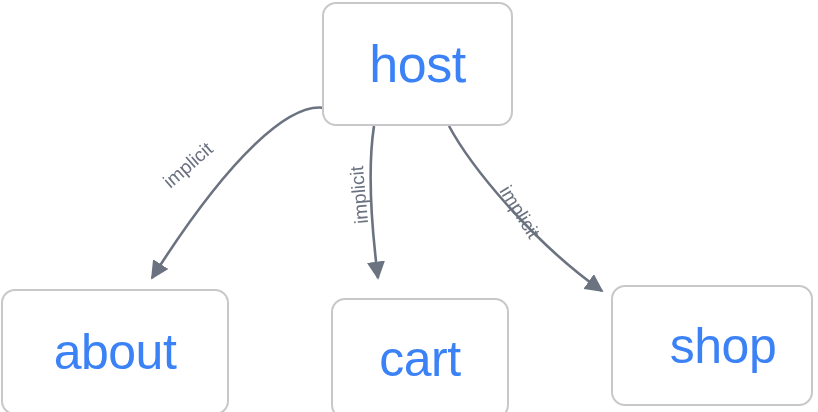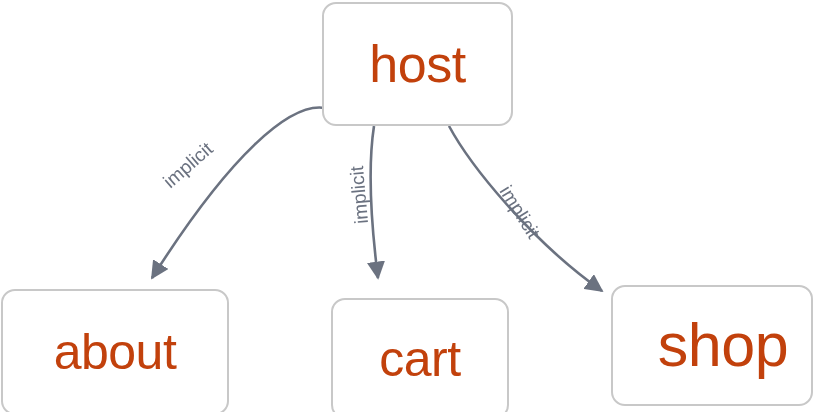--- a/index.html
+++ b/index.html
@@ -33,21 +33,21 @@
     display: flex;
     align-items: center;
     justify-content: center;
     color: #6b7280;
     font-family: "Liberation Sans", sans-serif;
     font-weight: 400;
     letter-spacing: -0.5px;
     z-index: 2;
   }
   .node-label {
-    color: #c2410c;
+    color: #3b82f6;
     line-height: 1;
     white-space: nowrap;
   }
   #node-host {
     left: 322px;
     top: 2px;
     width: 191px;
     height: 124px;
   }
   #node-host .node-label { font-size: 52px; }
@@ -65,21 +65,21 @@
     height: 121px;
     margin-top: 13px;
   }
   #node-cart .node-label { font-size: 50px; }
   #node-shop {
     left: 611px;
     top: 285px;
     width: 202px;
     height: 121px;
   }
-  #node-shop .node-label { font-size: 61px; margin-left: 22px; }
+  #node-shop .node-label { font-size: 50px; margin-left: 22px; }
   .edge-label {
     position: absolute;
     color: #6b7280;
     font-family: "Liberation Sans", sans-serif;
     font-size: 19px;
     line-height: 1;
     white-space: nowrap;
     z-index: 3;
     transform-origin: center center;
   }

